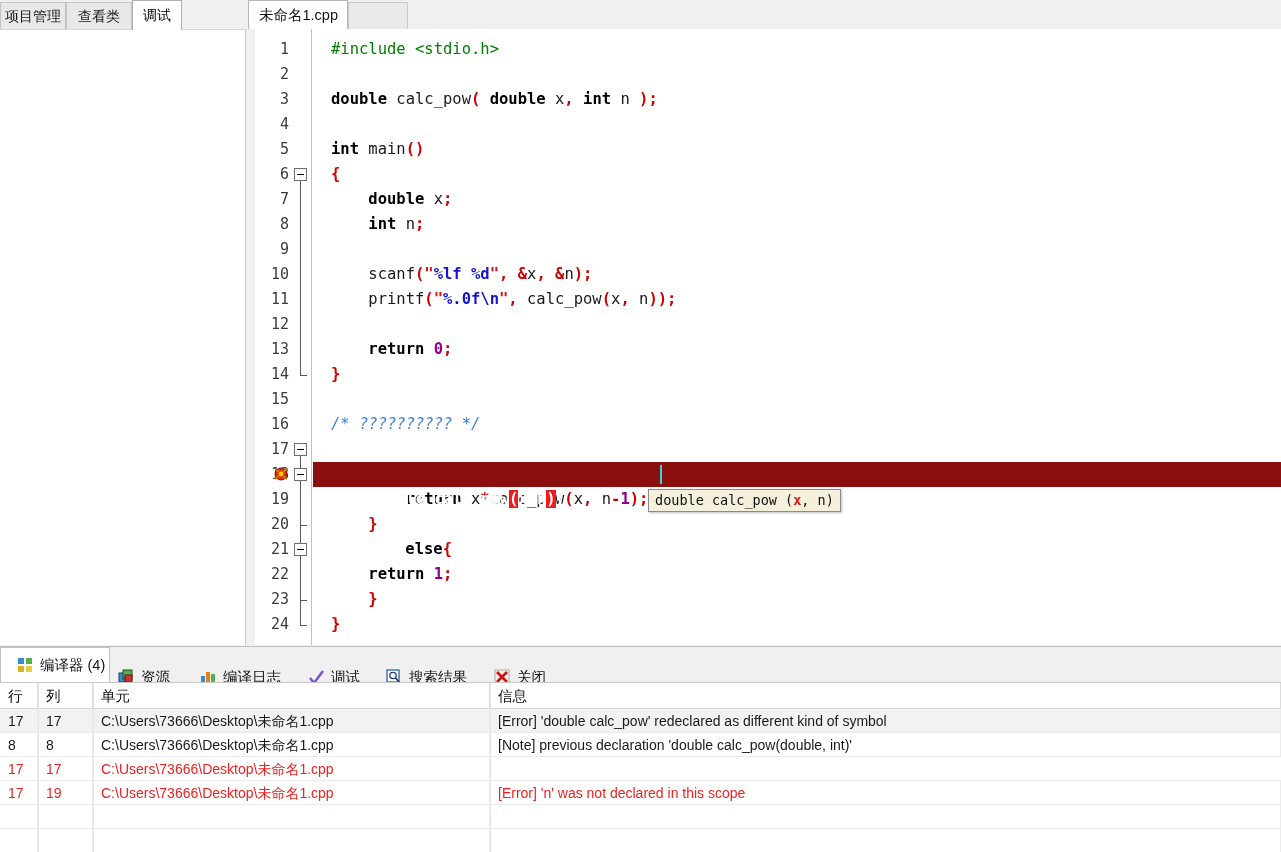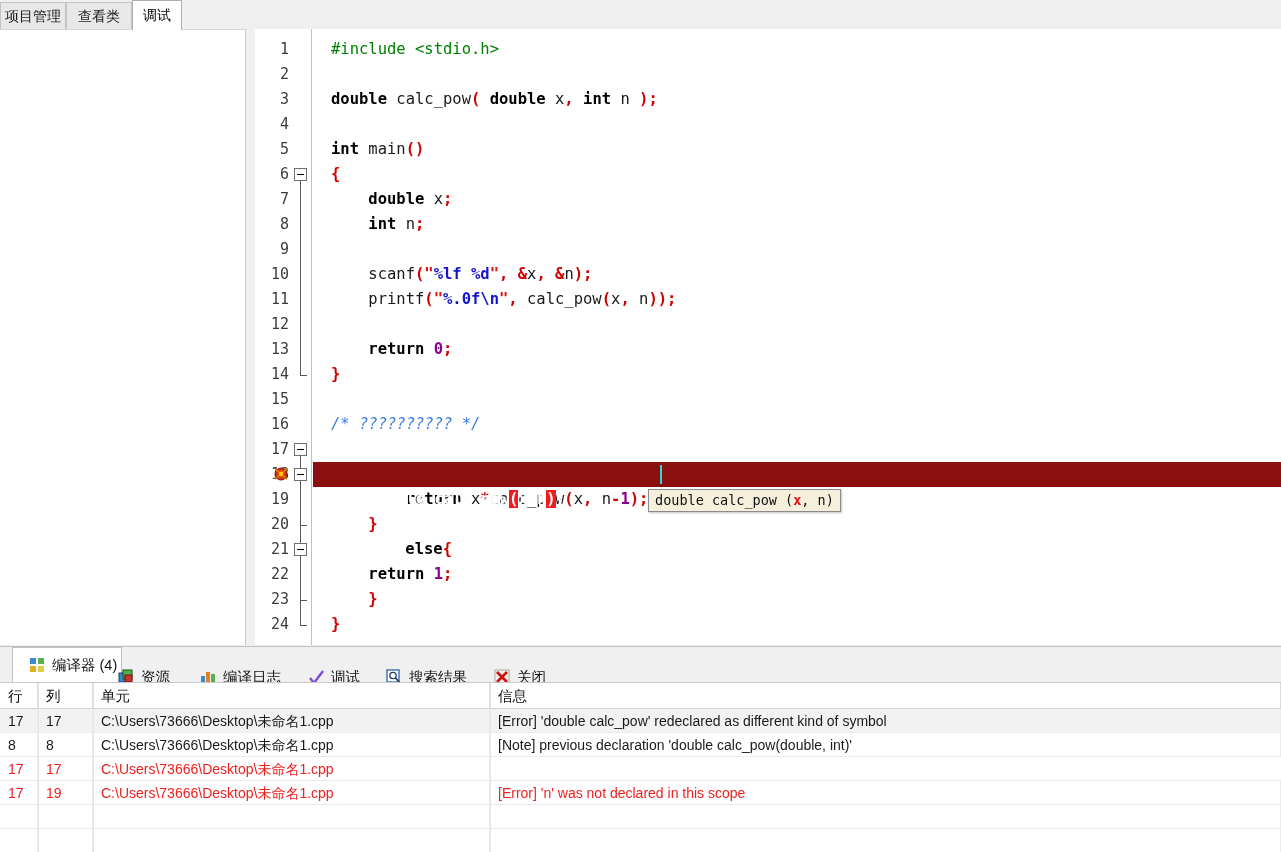--- a/index.html
+++ b/index.html
@@ -160,20 +160,26 @@
     <div class="leftTabs" id="leftTabs">
         <div class="tab" style="left: 0px; width: 66px;">
           <span>项目管理</span>
         </div>
         <div class="tab" style="left: 66px; width: 66px;">
           <span>查看类</span>
         </div>
         <div class="tab sel" style="left: 132px; width: 50px;">
           <span>调试</span>
         </div>
+      </div>
+    <div class="editorTabs" id="editorTabs">
+        <div class="etab" style="left: 0px; width: 100px;">
+          <span>未命名1.cpp</span>
+        </div>
+        <div class="etab etab-ghost" style="left: 100px; width: 60px;"></div>
       </div>
   </div>
 
   <div class="leftPanel"></div>
   <div class="leftPanelGap"></div>
 
   <div class="editor">
     <div class="foldcol"></div>
     <div class="gutter" id="gutter">
         <div class="lnum" style="top: 8px;">1</div>
@@ -253,21 +259,21 @@
         <path d="M2 3 L6 6 M14 3 L10 6 M2 13 L6 10 M14 13 L10 10" stroke="#d08000" stroke-width="1.6"></path>
         <circle cx="8" cy="8" r="2.4" fill="#ffd000"></circle>
       </svg>
     </span>
 
     <div class="tooltip"><span>double calc_pow (</span><span class="tt-hl">x</span><span>, n)</span></div>
   </div>
 
   <div class="bottom">
     <div class="btabs" id="btabs">
-        <div class="btab sel" style="left: 12px; width: 110px; padding-left: 16px;">
+        <div class="btab sel" style="left: 0px; width: 110px; padding-left: 16px;">
           <span class="bicon"><svg width="17" height="17" viewBox="0 0 17 17">
               <rect x="1" y="1" width="6" height="6" fill="#3a8ad0"></rect>
               <rect x="9" y="1" width="6" height="6" fill="#55b050"></rect>
               <rect x="1" y="9" width="6" height="6" fill="#e0b020"></rect>
               <rect x="9" y="9" width="6" height="6" fill="#e0d040"></rect>
             </svg></span>
           <span>编译器 (4)</span>
         </div>
         <div class="btab" style="left: 110px; width: 82px;">
           <span class="bicon"><svg width="17" height="17" viewBox="0 0 17 17">

